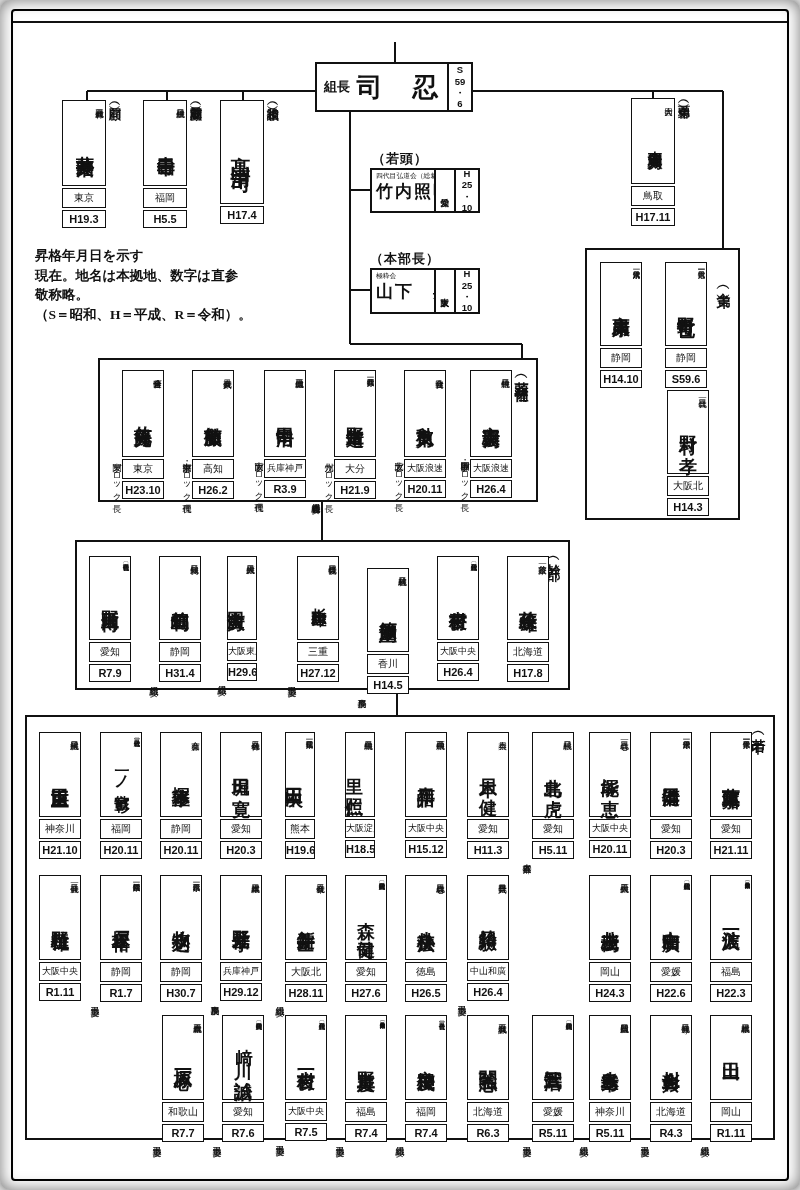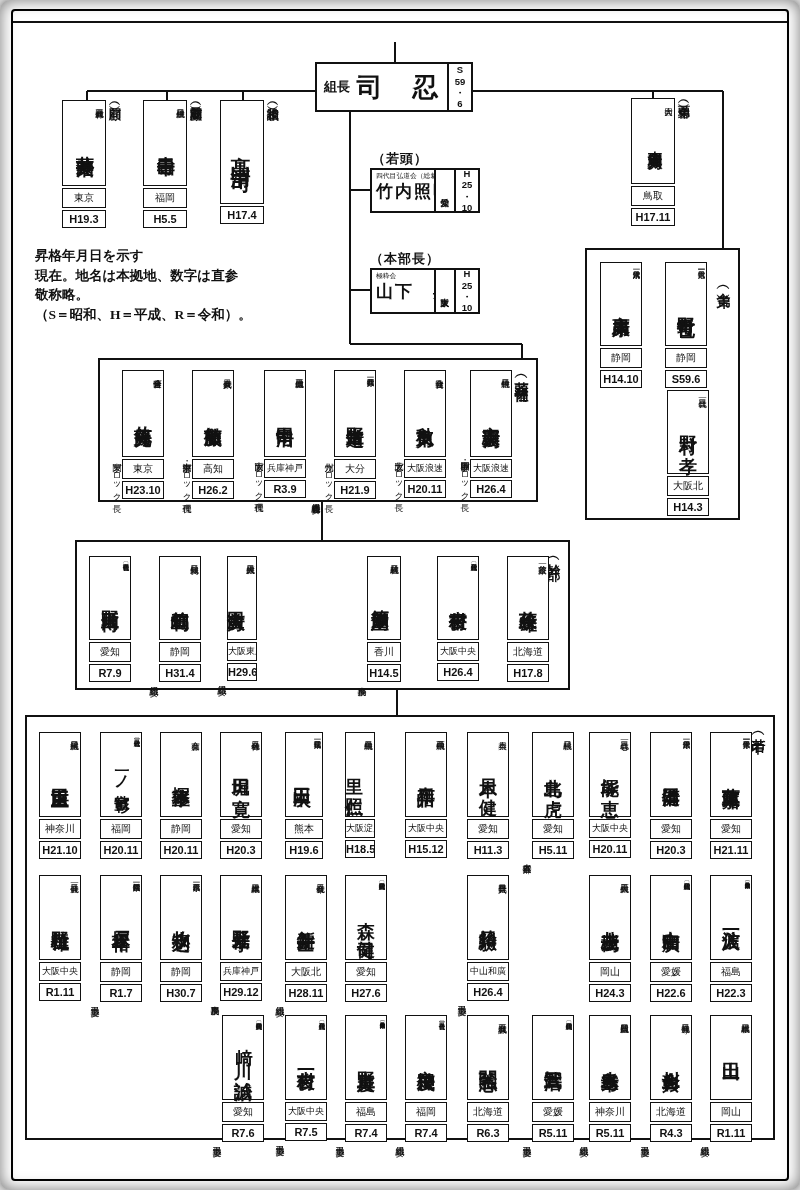--- a/index.html
+++ b/index.html
@@ -208,21 +208,30 @@
       </div>
       <div class="vmember" style="left: 150px; top: 14px; width: 30px;">
         <div class="mbox" style="height: 84px;">
           <div class="aff" style="font-size: 8.5px;">二代目大原組</div>
           <div class="nm" style="font-size: 18px;">金田芳次</div>
         </div>
         <div class="strip loc" style="font-size: 9px;">大阪東成</div>
         <div class="strip mdate">H29.6</div>
         <div class="role" style="left: -13px;">組織委員</div>
       </div>
-      <div class="vmember" style="left: 290px; top: 14px; width: 34px;">
+      <div class="vmember" style="left: 220px; top: 14px; width: 42px;">
+        <div class="mbox" style="height: 84px;">
+          <div class="aff" style="font-size: 8.5px;">三代目愛桜会</div>
+          <div class="nm" style="font-size: 15px;">杉山志津雄</div>
+        </div>
+        <div class="strip loc">三重</div>
+        <div class="strip mdate">H27.12</div>
+        <div class="role" style="left: -13px;">慶弔委員</div>
+      </div>
+      <div class="vmember" style="left: 290px; top: 26px; width: 42px;">
         <div class="mbox" style="height: 84px;">
           <div class="aff" style="font-size: 8.5px;">二代目若林組</div>
           <div class="nm" style="font-size: 18px;">篠原重則</div>
         </div>
         <div class="strip loc">香川</div>
         <div class="strip mdate">H14.5</div>
         <div class="role" style="left: -13px;">事務局長</div>
       </div>
       <div class="vmember" style="left: 360px; top: 14px; width: 42px;">
         <div class="mbox" style="height: 84px;">
@@ -268,21 +277,21 @@
         <div class="strip mdate">H20.11</div>
       </div>
       <div class="vmember" style="left: 193px; top: 15px; width: 42px;">
         <div class="mbox" style="height: 85px;">
           <div class="aff" style="font-size: 8.5px;">二代目名神会</div>
           <div class="nm" style="font-size: 18px;">田堀　寛</div>
         </div>
         <div class="strip loc">愛知</div>
         <div class="strip mdate">H20.3</div>
       </div>
-      <div class="vmember" style="left: 258px; top: 15px; width: 38px;">
+      <div class="vmember" style="left: 258px; top: 15px; width: 30px;">
         <div class="mbox" style="height: 85px;">
           <div class="aff" style="font-size: 7.5px;">三代目稲葉一家</div>
           <div class="nm" style="font-size: 18px;">田中三次</div>
         </div>
         <div class="strip loc">熊本</div>
         <div class="strip mdate">H19.6</div>
       </div>
       <div class="vmember" style="left: 318px; top: 15px; width: 30px;">
         <div class="mbox" style="height: 85px;">
           <div class="aff" style="font-size: 8.5px;">二代目中島組</div>
@@ -384,20 +393,28 @@
         <div class="role" style="left: -13px;">組織委員</div>
       </div>
       <div class="vmember" style="left: 318px; top: 158px; width: 42px;">
         <div class="mbox" style="height: 85px;">
           <div class="aff" style="font-size: 6.5px;">四代目司興業（総裁）</div>
           <div class="nm" style="font-size: 18px;">森　健司</div>
         </div>
         <div class="strip loc">愛知</div>
         <div class="strip mdate">H27.6</div>
       </div>
+      <div class="vmember" style="left: 378px; top: 158px; width: 42px;">
+        <div class="mbox" style="height: 85px;">
+          <div class="aff" style="font-size: 8.5px;">三代目心腹会</div>
+          <div class="nm" style="font-size: 18px;">小林良法</div>
+        </div>
+        <div class="strip loc">徳島</div>
+        <div class="strip mdate">H26.5</div>
+      </div>
       <div class="vmember" style="left: 440px; top: 158px; width: 42px;">
         <div class="mbox" style="height: 85px;">
           <div class="aff" style="font-size: 8.5px;">六代目早野会</div>
           <div class="nm" style="font-size: 18px;">鈴川驗二</div>
         </div>
         <div class="strip loc" style="font-size: 9px;">中山和廣</div>
         <div class="strip mdate">H26.4</div>
         <div class="role" style="left: -13px;">慶弔委員</div>
       </div>
       <div class="vmember" style="left: 562px; top: 158px; width: 42px;">
@@ -416,20 +433,29 @@
         <div class="strip loc">愛媛</div>
         <div class="strip mdate">H22.6</div>
       </div>
       <div class="vmember" style="left: 683px; top: 158px; width: 42px;">
         <div class="mbox" style="height: 85px;">
           <div class="aff" style="font-size: 5.5px;">八代目奥州会津角定一家（総裁）</div>
           <div class="nm" style="font-size: 18px;">波入信一</div>
         </div>
         <div class="strip loc">福島</div>
         <div class="strip mdate">H22.3</div>
+      </div>
+      <div class="vmember" style="left: 135px; top: 298px; width: 42px;">
+        <div class="mbox" style="height: 85px;">
+          <div class="aff" style="font-size: 8.5px;">五代目倉本組</div>
+          <div class="nm" style="font-size: 18px;">塚原心一</div>
+        </div>
+        <div class="strip loc">和歌山</div>
+        <div class="strip mdate">R7.7</div>
+        <div class="role" style="left: -13px;">慶弔委員</div>
       </div>
       <div class="vmember" style="left: 195px; top: 298px; width: 42px;">
         <div class="mbox" style="height: 85px;">
           <div class="aff" style="font-size: 6.5px;">四代目司興業（組長）</div>
           <div class="nm" style="font-size: 18px;">川﨑誠治</div>
         </div>
         <div class="strip loc">愛知</div>
         <div class="strip mdate">R7.6</div>
         <div class="role" style="left: -13px;">慶弔委員</div>
       </div>

